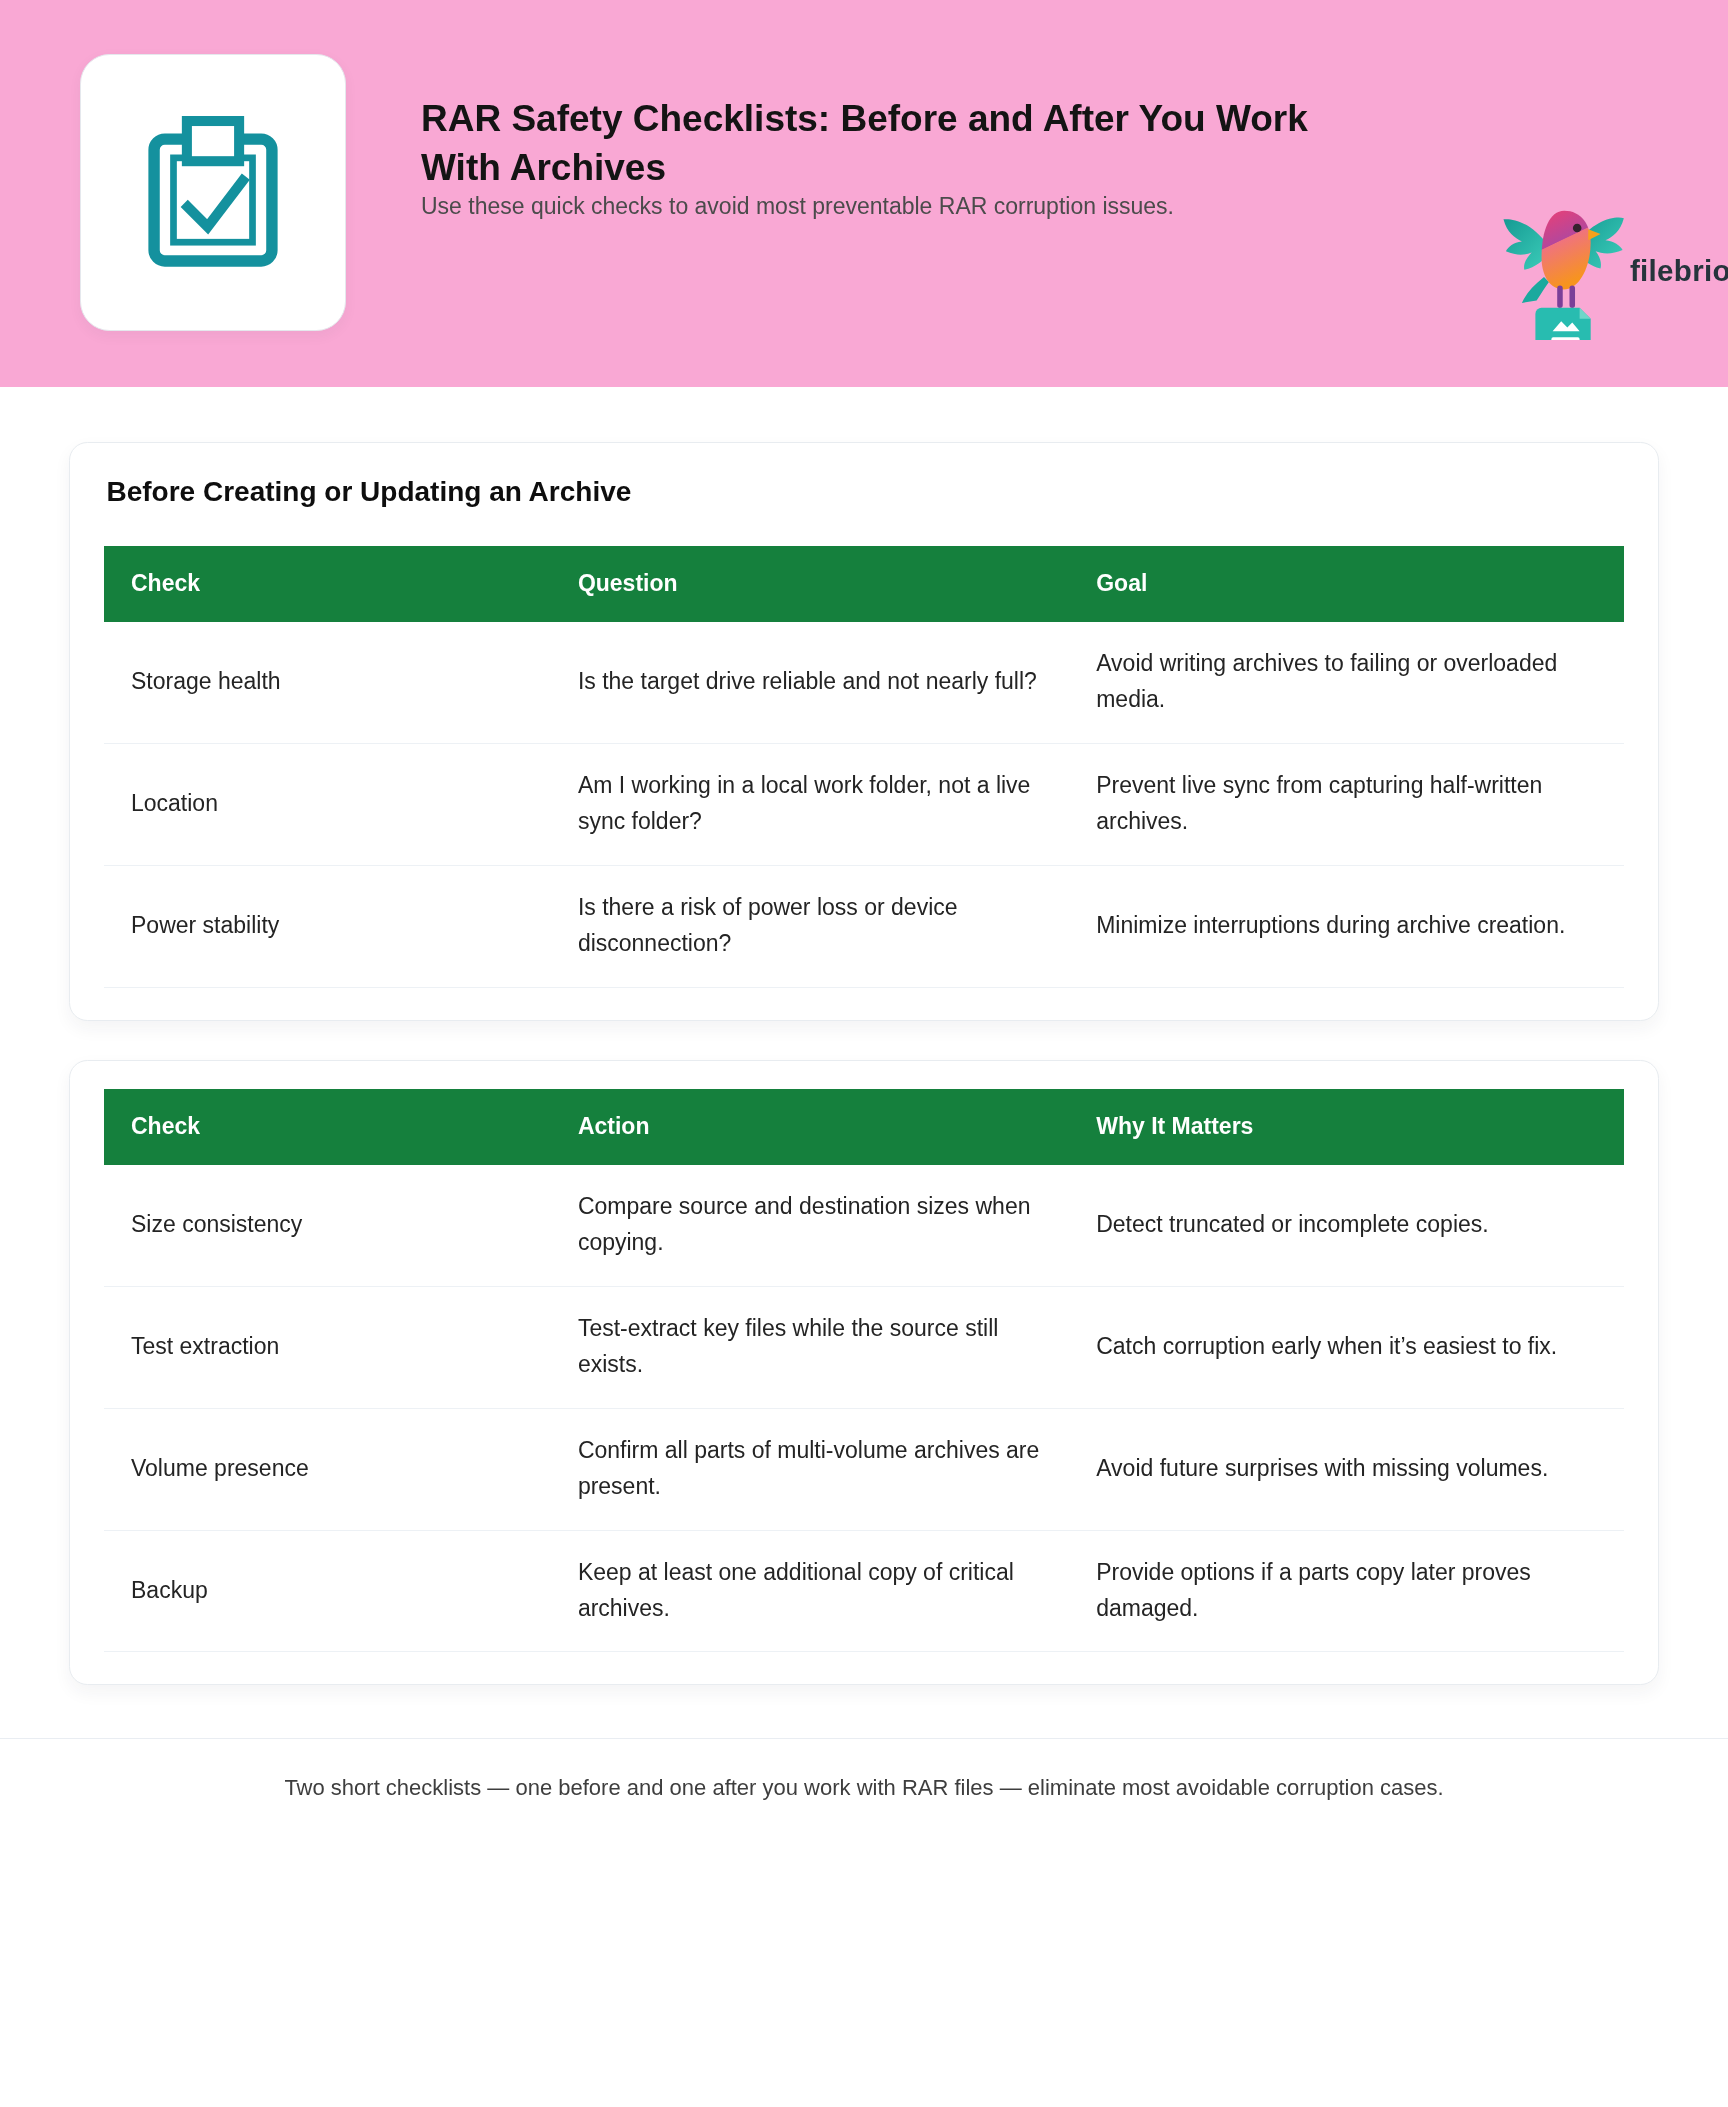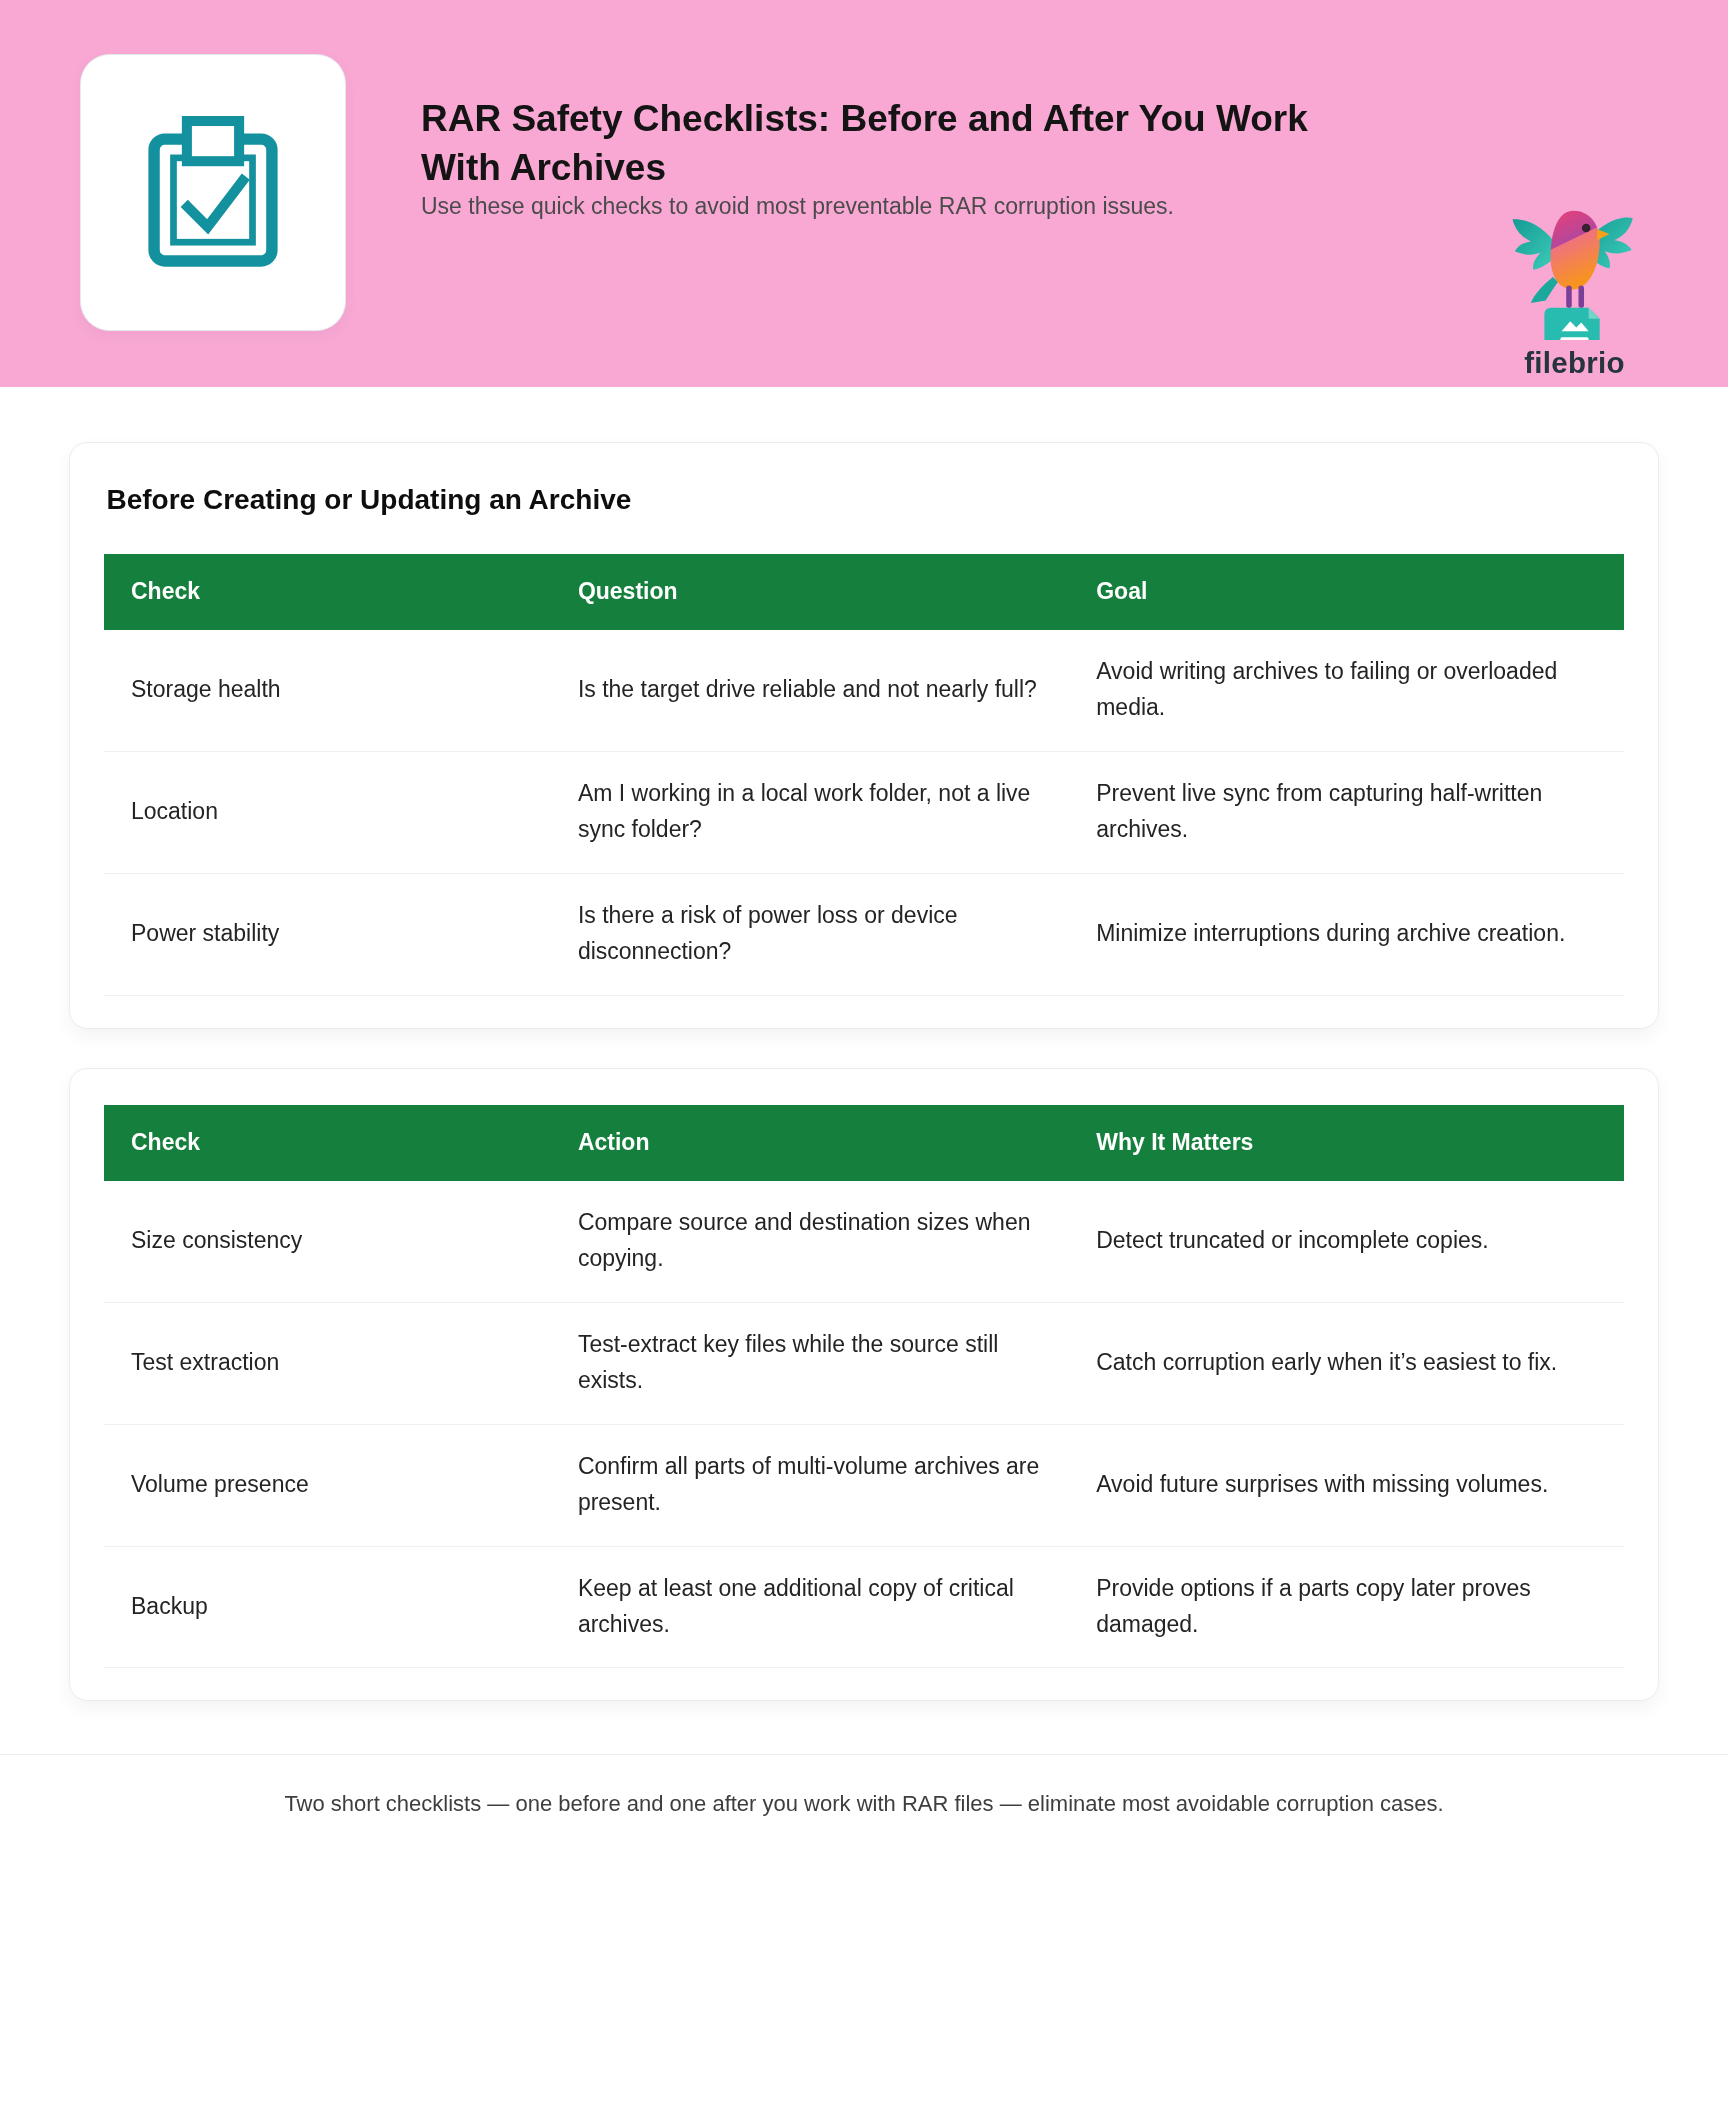--- a/index.html
+++ b/index.html
@@ -52,40 +52,39 @@
   }
   .page-subtitle {
     font-size: 23px;
     color: #4b4b4b;
   }
   .logo-block {
     margin-left: auto;
     margin-top: 143px;
     width: 147px;
     display: flex;
-    flex-direction: column;
     align-items: center;
   }
   .brand-wordmark {
     margin-top: 3.7px;
     font-size: 29.5px;
     font-weight: 700;
     color: #26343c;
     letter-spacing: 0.3px;
   }
 
   
   .card {
     box-sizing: border-box;
     margin: 12px 69px;
     background: #ffffff;
     border: 1.8px solid #e8ecf0;
     border-radius: 18.4px;
     box-shadow: 0 7.4px 17px rgba(30,40,60,0.05);
-    padding: 36px 34px 32px 34px;
+    padding: 28px 34px 32px 34px;
   }
   .card-before { margin-top: 55px; }
   .card-after  { margin-top: 39px; }
 
   .section-title {
     font-size: 28px;
     font-weight: 700;
     color: #0e0e0e;
     margin: 4.9px 0 38px 2.5px;
   }

